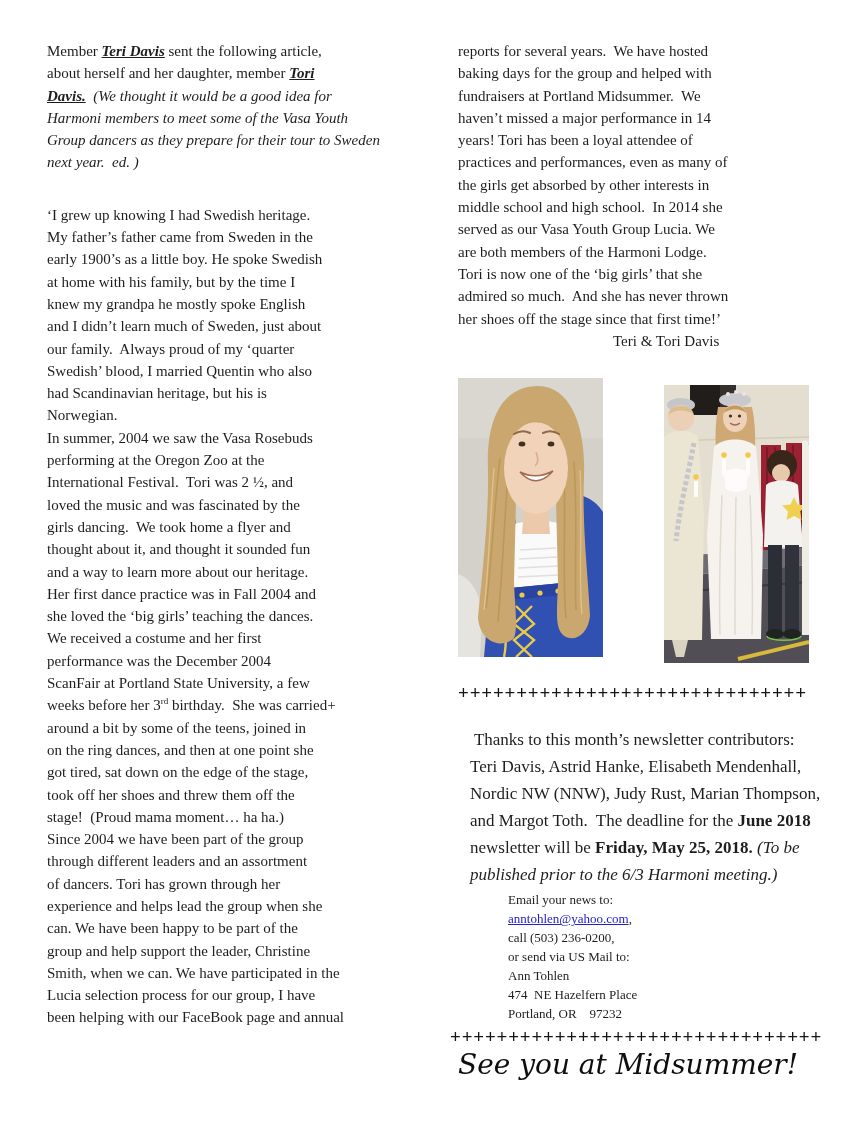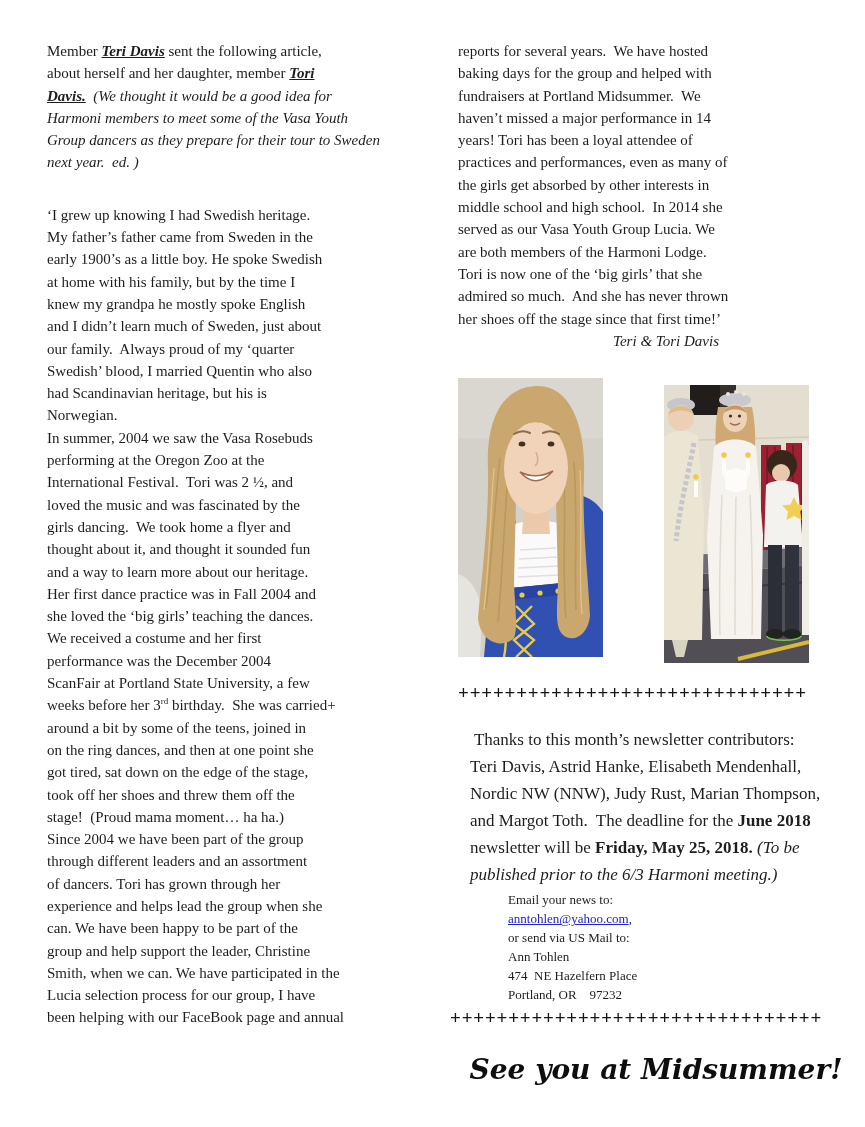--- a/index.html
+++ b/index.html
@@ -6,33 +6,33 @@
   body{
     width:865px;height:1127px;background:#ffffff;overflow:hidden;position:relative;
     font-family:"Liberation Serif", serif;color:#1d1d1d;
   }
   .col{position:absolute;top:40px;}
   .col-left{left:47px;width:394px;}
   .col-right{left:458px;width:396px;}
   .body{font-size:15px;line-height:22.3px;margin:0;white-space:pre;}
   .intro{margin-bottom:30px;}
   sup{font-size:0.6em;vertical-align:super;line-height:0;}
-  .signature{padding-left:155px;font-style:italic;}
+  .signature{padding-left:155px;}
   .photos{display:flex;margin-top:26px;height:286px;}
   .photo{display:block;}
   .photo-left{width:145px;height:279px;}
   .photo-right{width:145px;height:278px;margin-left:61px;position:relative;top:7px;}
   .plusline{font-weight:bold;font-size:19px;letter-spacing:0.8px;white-space:pre;margin-top:18px;color:#161616;}
   .plusline2{margin-left:-8px;margin-top:3px;}
   .contrib{font-size:17px;line-height:27px;margin:22px 0 0 12px;white-space:pre;}
   .contact{font-size:13px;line-height:19px;margin:2px 0 0 50px;white-space:pre;}
   .contact div{white-space:pre;}
   .footer{
-    font-family:"DejaVu Serif", serif;font-weight:bold;font-style:italic;
-    font-size:28px;text-align:center;margin-top:24px;color:#0e0e0e;
+    font-family:"DejaVu Serif", serif;font-weight:normal;font-style:italic;
+    font-size:28px;margin-top:0;color:#0e0e0e;
   }
   .link{color:var(--link-blue,#2222cc);text-decoration:underline;cursor:pointer;margin-top:32px;}
 </style>
 </head>
 <body>
 
 <div class="col col-left">
   <p class="body intro"><span>Member </span><span style="font-weight: bold; font-style: italic; text-decoration: underline;">Teri Davis</span><span> sent the following article,
 about herself and her daughter, member </span><span style="font-weight: bold; font-style: italic; text-decoration: underline;">Tori
 Davis.</span><span>  </span><span style="font-style: italic;">(We thought it would be a good idea for
@@ -212,16 +212,16 @@
     </svg>
   </div>
 
   <div class="plusline">++++++++++++++++++++++++++++++</div>
   <p class="contrib"><span> Thanks to this month’s newsletter contributors:
 Teri Davis, Astrid Hanke, Elisabeth Mendenhall,
 Nordic NW (NNW), Judy Rust, Marian Thompson,
 and Margot Toth.  The deadline for the </span><span style="font-weight: bold;">June 2018</span><span>
 newsletter will be </span><span style="font-weight: bold;">Friday, May 25, 2018.</span><span> </span><span style="font-style: italic;">(To be
 published prior to the 6/3 Harmoni meeting.)</span></p>
-  <div class="contact"><div><span>Email your news to:</span></div><div><span class="link">anntohlen@yahoo.com</span><span>,</span></div><div><span>or send via US Mail to:</span></div><div><span>Ann Tohlen</span></div><div><span>474  NE Hazelfern Place</span></div><div><span>Portland, OR    97232</span></div></div>
+  <div class="contact"><div><span>Email your news to:</span></div><div><span class="link">anntohlen@yahoo.com</span><span>,</span></div><div><span>call (503) 236-0200,</span></div><div><span>or send via US Mail to:</span></div><div><span>Ann Tohlen</span></div><div><span>474  NE Hazelfern Place</span></div><div><span>Portland, OR    97232</span></div></div>
   <div class="plusline plusline2">++++++++++++++++++++++++++++++++</div>
   <div class="footer">See you at Midsummer!</div>
 </div>
 
 </body></html>

